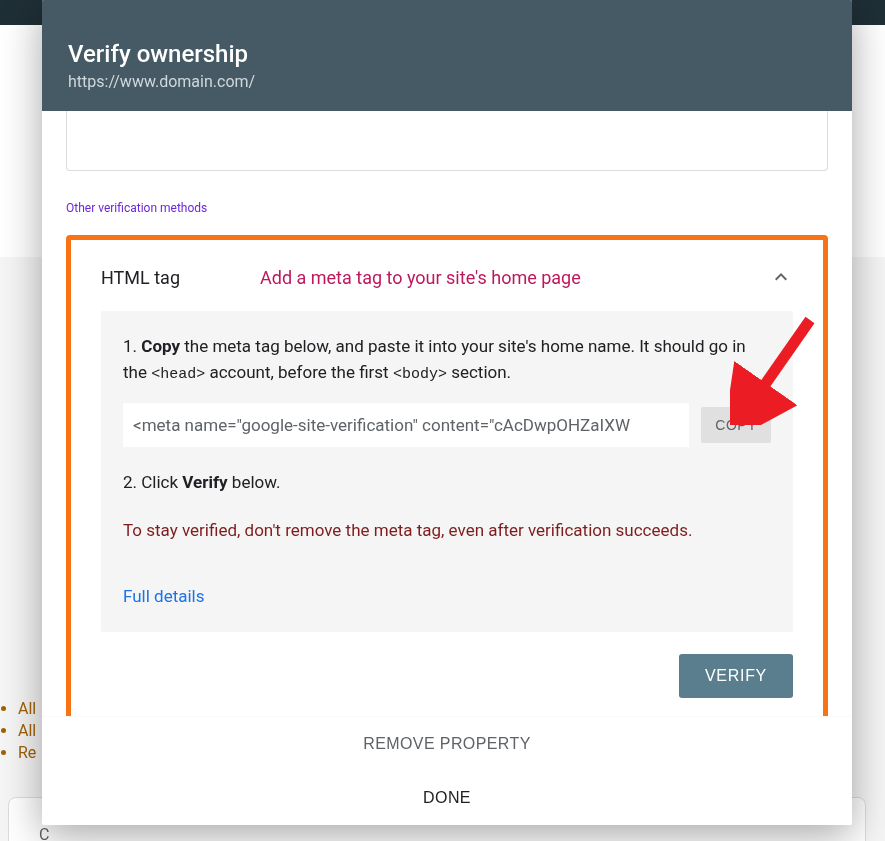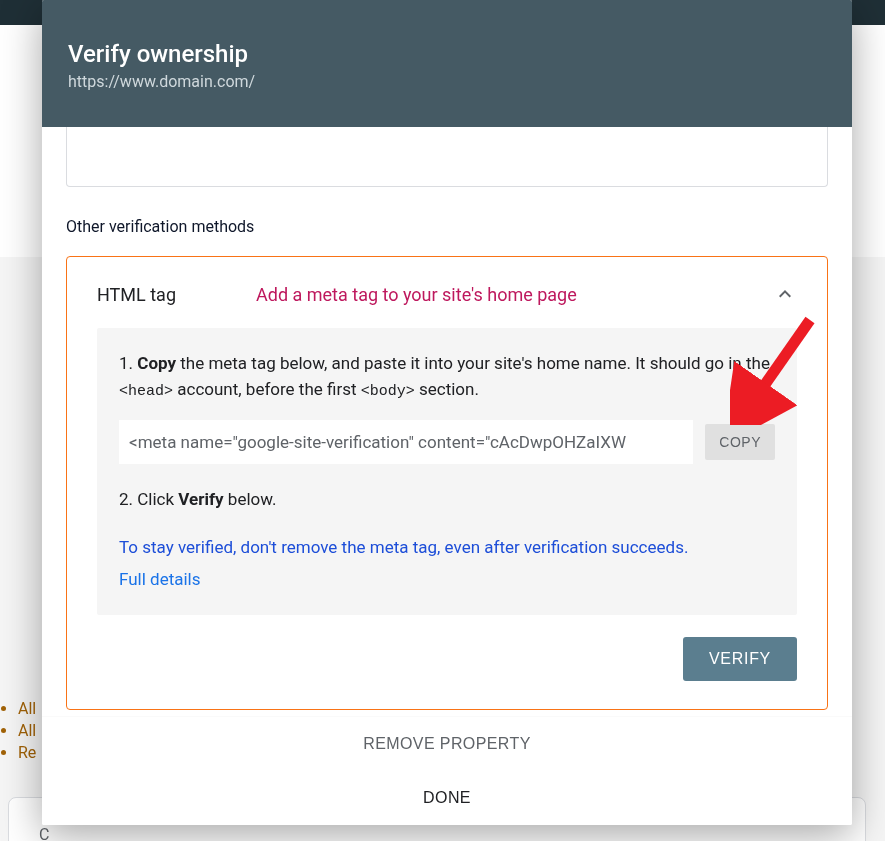--- a/index.html
+++ b/index.html
@@ -63,21 +63,21 @@
       display: flex;
       flex-direction: column;
       box-shadow: 0 10px 40px rgba(0,0,0,0.35);
       border-radius: 2px;
       overflow: hidden;
       background: #fff;
     }
     .header {
       background: #455a64;
       color: #fff;
-      padding: 40px 26px 36px;
+      padding: 40px 26px 20px;
       flex-shrink: 0;
     }
     .header-title {
       font-size: 24px;
       font-weight: 500;
       margin-bottom: 4px;
     }
     .header-subtitle {
       font-size: 16px;
       color: #cfd8dc;
@@ -92,38 +92,38 @@
     }
     .scroll-area::-webkit-scrollbar { width: 18px; }
     .scroll-area::-webkit-scrollbar-track { background: #f1f1f1; }
     .scroll-area::-webkit-scrollbar-thumb { background: #c1c1c1; }
     .scroll-area::-webkit-scrollbar-button:single-button {
       background: #f1f1f1;
       height: 18px;
       display: block;
     }
     .card {
-      border: 1px solid #f97316;
+      border: 5px solid #f97316;
       border-radius: 4px;
       margin-bottom: 14px;
       background: #fff;
     }
     .card-peek {
       border: 1px solid #dadce0;
       border-top: none;
       border-radius: 0 0 4px 4px;
       background: #fff;
       padding: 20px 30px;
       color: #5f6368;
       font-size: 16px;
       margin-bottom: 30px;
     }
     .section-label {
-      color: #0f172a;
-      font-size: 16px;
+      color: #6d28d9;
+      font-size: 12px;
       margin: 0 0 20px 0;
     }
     .card-expansion-header {
       display: flex;
       align-items: center;
       justify-content: space-between;
       padding: 25px 30px 22px;
       cursor: pointer;
     }
     .method-title {
@@ -182,22 +182,22 @@
       color: #5f6368;
       border: none;
       padding: 10px 14px;
       font-size: 14px;
       font-weight: 500;
       letter-spacing: 0.5px;
       cursor: pointer;
       border-radius: 2px;
     }
     .stay-verified {
-      color: #1d4ed8;
-      margin-bottom: 6px;
+      color: #7f1d1d;
+      margin-bottom: 40px;
     }
     .full-details {
       color: #1a73e8;
       font-size: 17px;
       text-decoration: none;
       cursor: pointer;
     }
     .verify-row {
       display: flex;
       justify-content: flex-end;

